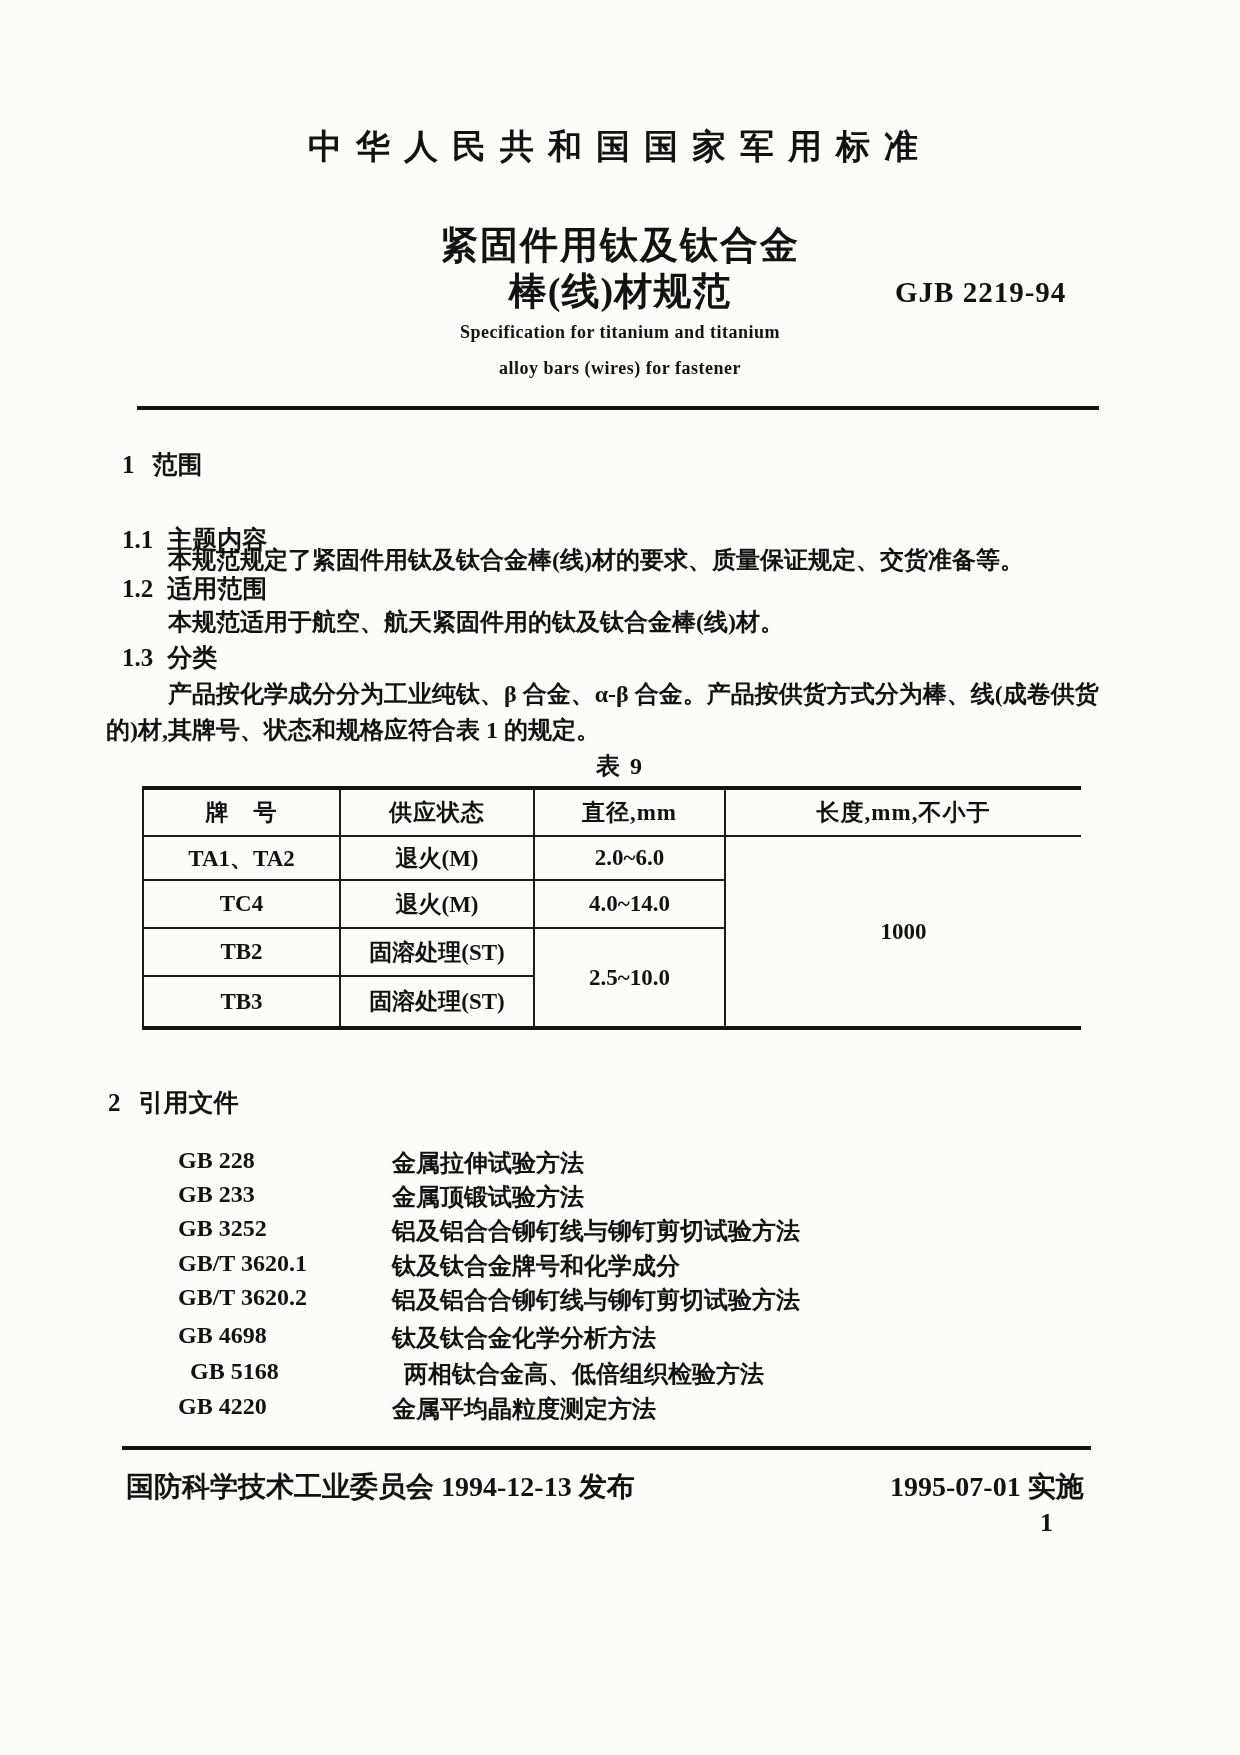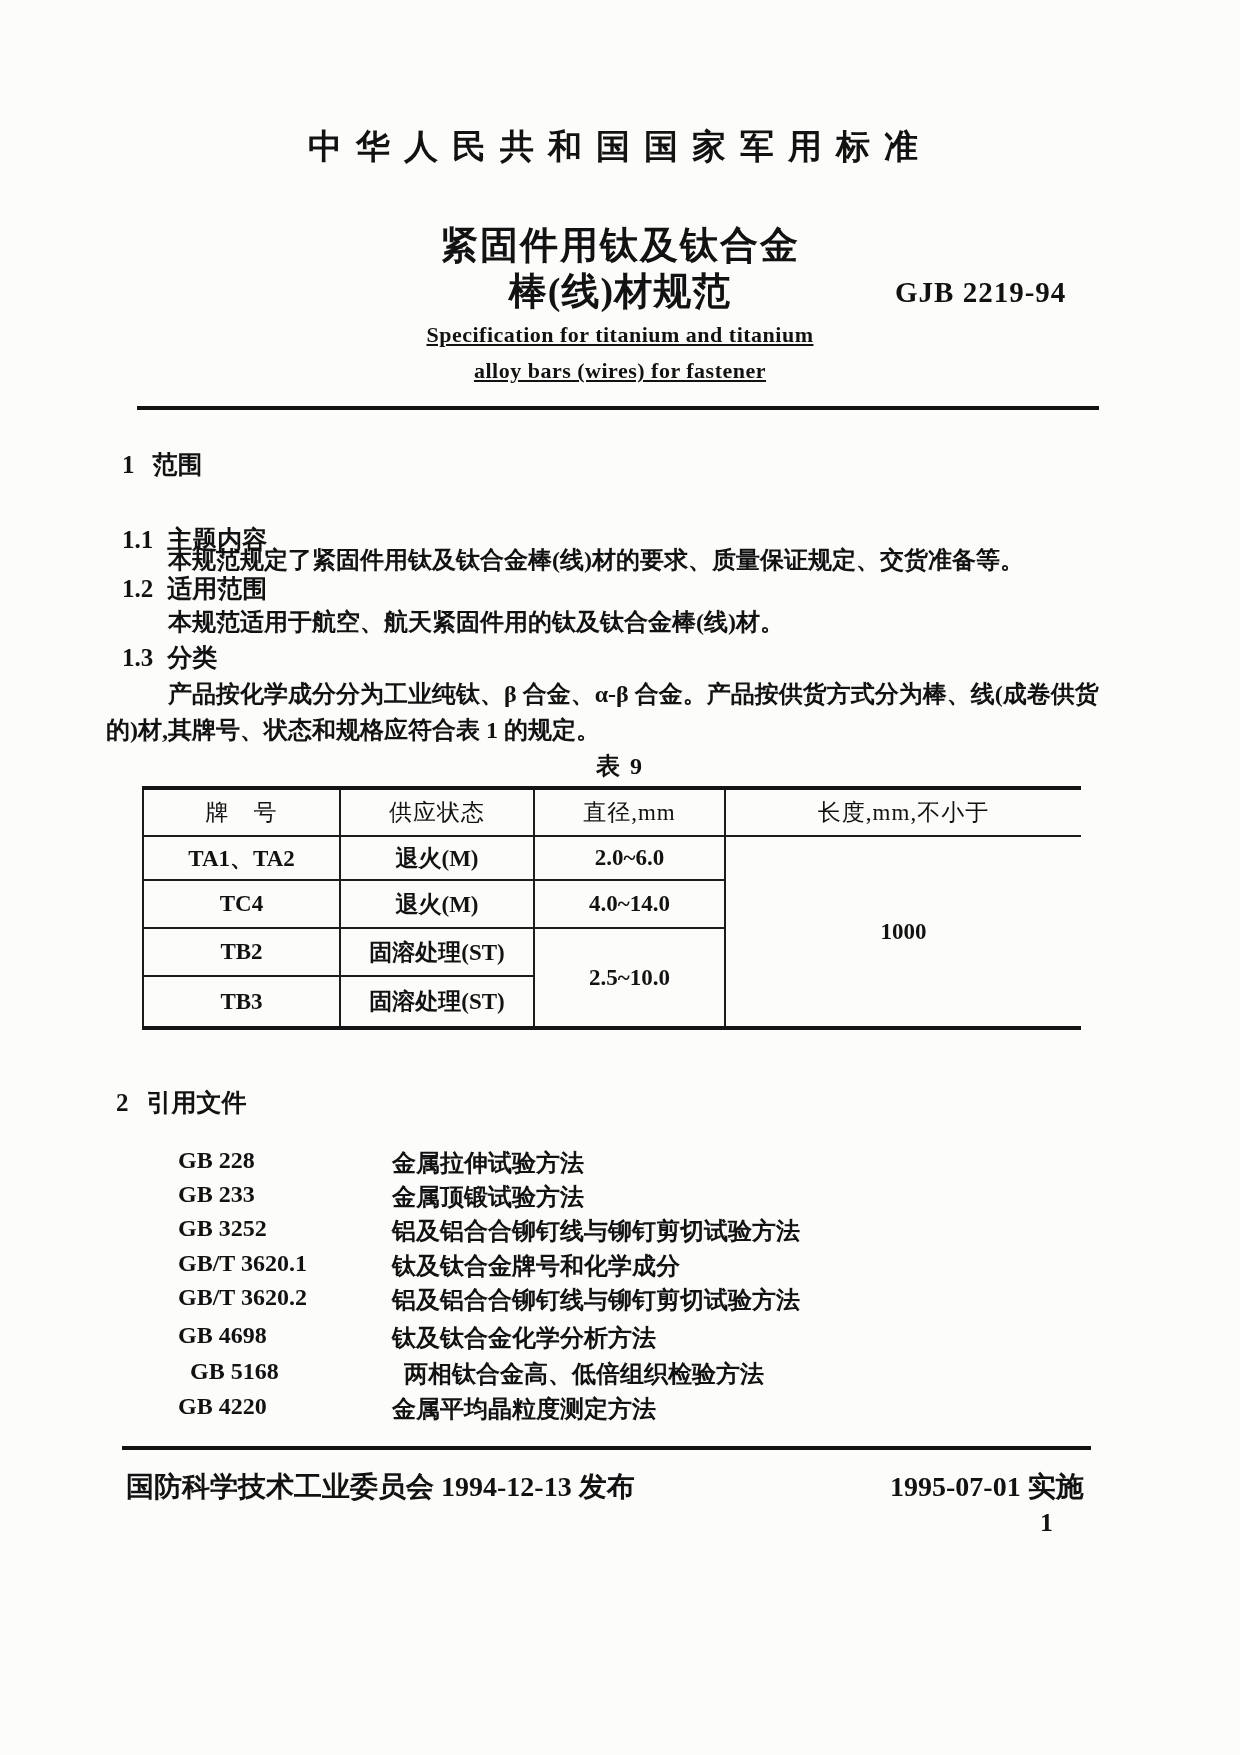--- a/index.html
+++ b/index.html
@@ -11,21 +11,21 @@
     color:#121212;
     font-family:"Liberation Serif","DejaVu Serif",serif;
     overflow:hidden;
   }
   .abs{position:absolute;white-space:nowrap;}
   .ctr{left:0;width:1240px;text-align:center;}
   .doc-class{top:124px;font-size:34px;font-weight:700;letter-spacing:14px;}
   .title-cn1{top:220px;font-size:38px;font-weight:700;letter-spacing:2px;}
   .title-cn2{top:266px;font-size:38px;font-weight:700;letter-spacing:1px;}
   .std-no{top:276px;left:895px;font-size:29px;font-weight:700;letter-spacing:1px;}
-  .title-en{font-size:22px;font-weight:700;letter-spacing:0.5px;text-decoration:underline;}
+  .title-en{font-size:18px;font-weight:700;letter-spacing:0.5px;}
   .en1{top:322px;}
   .en2{top:358px;}
   .rule{position:absolute;background:#141414;}
   .rule1{top:406px;left:137px;width:962px;height:4px;}
   .rule2{top:1446px;left:122px;width:969px;height:4px;}
   .sec{font-size:25px;font-weight:700;}
   .sec .num{display:inline-block;margin-right:18px;}
   .sub .num{margin-right:14px;}
   .body-text{font-size:24px;font-weight:600;}
   .tbl-caption{top:750px;font-size:24px;font-weight:600;letter-spacing:2px;}
@@ -34,21 +34,21 @@
     border-collapse:collapse;table-layout:fixed;
     width:938px;height:242px;
     font-size:23px;font-weight:600;color:#121212;
   }
   table.t1{border-top:4px solid #141414;border-bottom:4px solid #141414;border-left:2px solid #2a2a2a;}
   .t1 th,.t1 td{
     border:2px solid #1c1c1c;
     text-align:center;vertical-align:middle;
     padding:0;overflow:hidden;
   }
-  .t1 th{font-weight:400;letter-spacing:1px;}
+  .t1 th{font-weight:700;letter-spacing:1px;}
   .t1 th:last-child,.t1 td:last-child{border-right:none;}
   .t1 tr.hr{height:48px;} .t1 tr.r1{height:44px;} .t1 tr.r2{height:48px;}
   .t1 tr.r3{height:48px;} .t1 tr.r4{height:52px;}
   .refs .code{position:absolute;left:178px;}
   .refs .rtitle{position:absolute;left:392px;}
   .ref-row{position:absolute;left:0;top:0;width:1240px;height:30px;font-size:24px;font-weight:600;white-space:nowrap;}
   .footer-line{top:1468px;font-size:28px;font-weight:700;}
   .page-num{top:1508px;left:1040px;font-size:26px;font-weight:600;}
 </style>
 </head>
@@ -119,21 +119,21 @@
       <td>固溶处理(ST)</td>
       <td rowspan="2">2.5~10.0</td>
     </tr>
     <tr class="r4">
       <td>TB3</td>
       <td>固溶处理(ST)</td>
     </tr>
   </tbody>
     </table>
 
-  <div class="abs sec" style="top:1086px;left:116px;">
+  <div class="abs sec" style="top:1086px;left:108px;">
     <span class="num">2</span><span>引用文件</span>
   </div>
 
   <div class="refs">
     <div class="ref-row" style="top:1147px;">
       <span class="code">GB 228</span>
       <span class="rtitle">金属拉伸试验方法</span>
     </div>
     <div class="ref-row" style="top:1181px;">
       <span class="code">GB 233</span>

